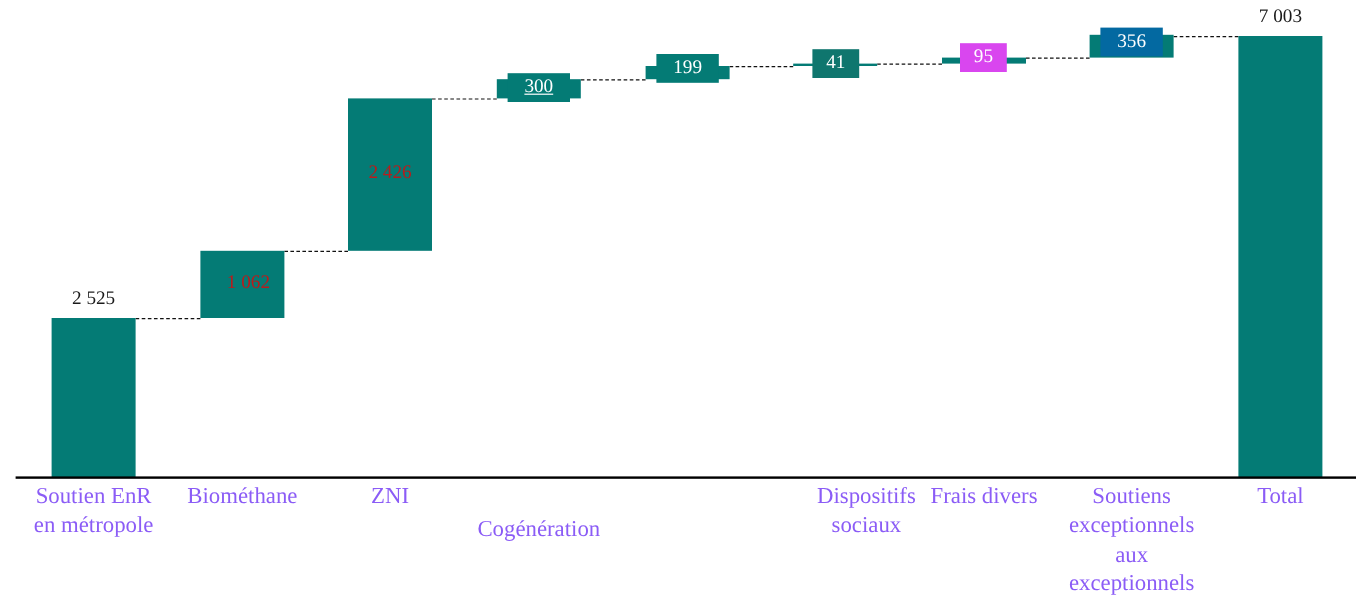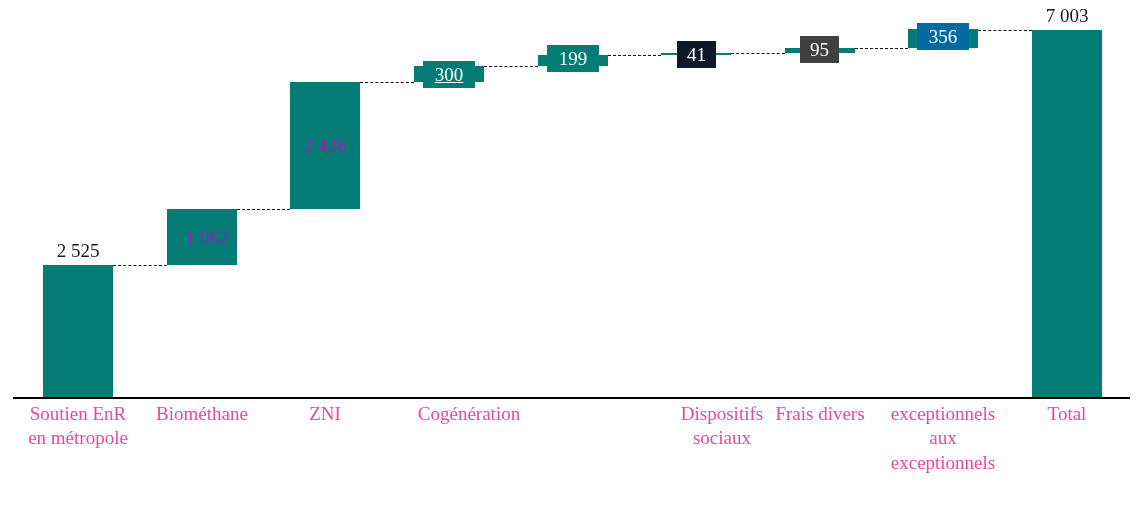--- a/index.html
+++ b/index.html
@@ -26,32 +26,32 @@
     position: absolute;
     background: #047B75;
   }
   .connector {
     position: absolute;
     border-top: 1px dashed #111111;
     height: 0;
   }
   .value-label {
     position: absolute;
-    font-size: 19px;
+    font-size: 16px;
     line-height: 1;
     white-space: nowrap;
     text-align: center;
     font-family: "Liberation Serif", "DejaVu Serif", serif;
   }
   .value-label.outside {
     color: #1a1a1a;
     background: transparent;
   }
   .value-label.inside {
-    color: #a21caf;
+    color: #b91c1c;
     background: transparent;
   }
   .value-label.boxed {
     color: #ffffff;
     background: #047B75;
     padding: 4px 5px;
   }
   #axis-line {
     position: absolute;
     left: 13px;
@@ -66,21 +66,21 @@
     top: 402px;
     width: 1141px;
     height: 105px;
   }
   .cat-label {
     position: absolute;
     top: 0;
     text-align: center;
     font-size: 19px;
     line-height: 1.28;
-    color: #ec4899;
+    color: #8b5cf6;
     font-family: "Liberation Serif", "DejaVu Serif", serif;
   }
   .cat-label span { display: block; }
 </style>
 </head>
 <body>
 
 <div id="chart-root">
 
   <div id="plot-area">
@@ -96,53 +96,54 @@
       <div class="value-label outside" style="left: 42px; top: 241px; width: 72px;">2 525</div>
       <div class="bar" style="left: 167px; top: 209px; width: 70px; height: 56px; background: rgb(4, 123, 117);"></div>
       <div class="value-label inside" style="left: 167px; top: 228px; width: 80px;">1 062</div>
       <div class="bar" style="left: 290px; top: 82px; width: 70px; height: 127px; background: rgb(4, 123, 117);"></div>
       <div class="value-label inside" style="left: 290px; top: 136px; width: 70px;">2 426</div>
       <div class="bar" style="left: 414px; top: 66px; width: 70px; height: 16px; background: rgb(4, 123, 117);"></div>
       <div class="value-label boxed" style="left: 423px; top: 61px; width: 42px; background: rgb(4, 123, 117); text-decoration: underline;">300</div>
       <div class="bar" style="left: 538px; top: 55px; width: 70px; height: 11px; background: rgb(4, 123, 117);"></div>
       <div class="value-label boxed" style="left: 547px; top: 45px; width: 42px; background: rgb(4, 123, 117);">199</div>
       <div class="bar" style="left: 661px; top: 53px; width: 70px; height: 2px; background: rgb(4, 123, 117);"></div>
-      <div class="value-label boxed" style="left: 677px; top: 41px; width: 29px; background: #0f172a;">41</div>
+      <div class="value-label boxed" style="left: 677px; top: 41px; width: 29px; background: #0f766e;">41</div>
       <div class="bar" style="left: 785px; top: 48px; width: 70px; height: 5px; background: rgb(4, 123, 117);"></div>
-      <div class="value-label boxed" style="left: 800px; top: 36px; width: 29px; background: #404040;">95</div>
+      <div class="value-label boxed" style="left: 800px; top: 36px; width: 29px; background: #d946ef;">95</div>
       <div class="bar" style="left: 908px; top: 29px; width: 70px; height: 19px; background: rgb(4, 123, 117);"></div>
       <div class="value-label boxed" style="left: 917px; top: 23px; width: 42px; background: #0369a1;">356</div>
       <div class="bar" style="left: 1032px; top: 30px; width: 70px; height: 368px; background: rgb(4, 123, 117);"></div>
       <div class="value-label outside" style="left: 1031px; top: 6px; width: 72px;">7 003</div>
     </div>
 
   <div id="axis-line"></div>
 
   <div id="category-axis">
       <div class="cat-label" style="left: 8px; width: 140px;">
         <span>Soutien EnR</span>
         <span>en métropole</span>
       </div>
       <div class="cat-label" style="left: 140px; width: 124px;">
         <span>Biométhane</span>
       </div>
       <div class="cat-label" style="left: 263px; width: 124px;">
         <span>ZNI</span>
       </div>
-      <div class="cat-label" style="left: 404px; width: 130px;">
+      <div class="cat-label" style="left: 384px; width: 130px; margin-top: 28px;">
         <span>Cogénération</span>
       </div>
       <div class="cat-label" style="left: 660px; width: 124px;">
         <span>Dispositifs</span>
         <span>sociaux</span>
       </div>
       <div class="cat-label" style="left: 758px; width: 124px;">
         <span>Frais divers</span>
       </div>
       <div class="cat-label" style="left: 868px; width: 150px;">
+        <span>Soutiens</span>
         <span>exceptionnels</span>
         <span>aux</span>
         <span>exceptionnels</span>
       </div>
       <div class="cat-label" style="left: 1005px; width: 124px;">
         <span>Total</span>
       </div>
     </div>
 
 </div>

